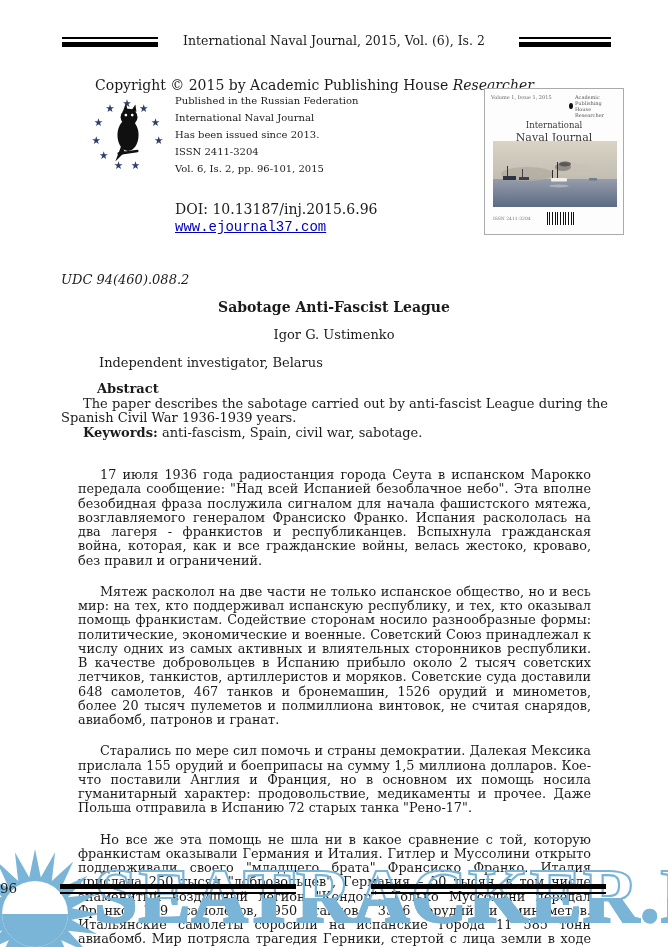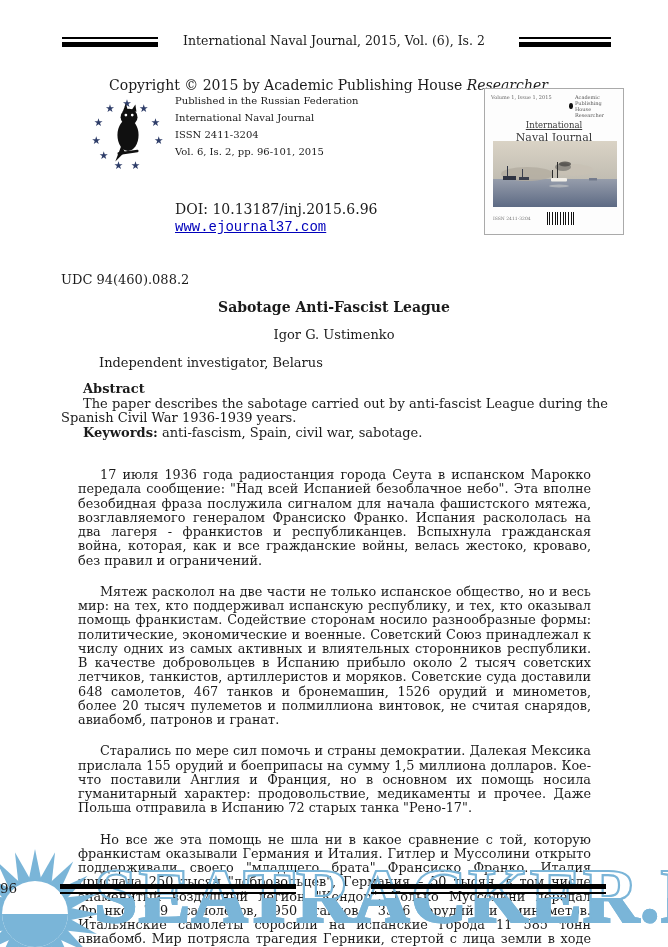--- a/index.html
+++ b/index.html
@@ -15,54 +15,54 @@
   .bar-pair .thick{height:5px;background:#000;margin-top:3px;}
   .hbar-left{left:62px;top:37px;width:96px;}
   .hbar-right{left:519px;top:37px;width:92px;}
   .bar-pair-f{position:absolute;z-index:10;}
   .bar-pair-f .thick{height:5px;background:#000;}
   .bar-pair-f .thin{height:1.5px;background:#000;margin-top:3px;}
   .fbar-left{left:60px;top:884px;width:236px;}
   .fbar-right{left:371px;top:884px;width:235px;}
   .page-num{position:absolute;top:880px;left:0;right:0;font-size:13.5px;z-index:10;}
 
-  .copyright{position:absolute;left:109px;top:77px;font-size:14px;}
+  .copyright{position:absolute;left:95px;top:77px;font-size:14px;}
   .copyright .it{font-style:italic;}
 
   
   .logo{position:absolute;left:91px;top:96px;}
 
   .pub-info{position:absolute;left:175px;top:92px;font-size:10px;line-height:17px;}
   .doi-block{position:absolute;left:175px;top:201px;font-size:14px;line-height:17px;}
   .weblink{color:#0000bb;text-decoration:underline;cursor:pointer;font-family:Liberation Mono, monospace;}
 
   
   .cover{position:absolute;left:484px;top:88px;width:140px;height:147px;
     border:1px solid #aaa;background:#fdfdfd;box-sizing:border-box;font-family:"DejaVu Serif",serif;}
   .cover-head{display:flex;justify-content:space-between;padding:5px 6px 0 6px;}
   .cover-vol{font-size:5px;color:#666;}
   .cover-pub{display:flex;align-items:center;gap:2px;}
   .cover-owl{width:4px;height:6px;background:#111;border-radius:50% 50% 40% 40%;}
   .cover-pubtext{font-size:5px;color:#555;line-height:6px;width:42px;}
-  .cover-title{text-align:center;margin-top:2px;color:#3a3a3a;text-decoration:underline;}
+  .cover-title{text-align:center;margin-top:2px;color:#3a3a3a;}
   .ct1{font-size:8.5px;}
   .ct2{font-size:11px;margin-top:1px;}
   .painting{position:absolute;left:8px;top:52px;width:124px;height:66px;}
   .cover-bottom{position:absolute;left:8px;top:123px;width:124px;display:flex;align-items:center;gap:16px;}
   .cover-issn{font-size:4.5px;color:#777;}
   .barcode{width:28px;height:13px;
     background:repeating-linear-gradient(90deg,#111 0 1px,#fff 1px 2px,#111 2px 3px,#fff 3px 5px,#111 5px 6px,#fff 6px 8px);}
 
   
-  .udc{position:absolute;left:61px;top:272px;font-size:13px;}
+  .udc{position:absolute;left:61px;top:272px;font-size:13px;font-style:italic;}
   .art-title{position:absolute;top:299px;left:0;right:0;text-align:center;font-weight:bold;font-size:14px;}
   .art-author{position:absolute;top:327px;left:0;right:0;text-align:center;font-size:13px;}
   .affiliation{position:absolute;left:61px;top:355px;font-size:13px;margin-left:38px;}
   .abstract{position:absolute;left:61px;top:382px;width:547px;font-size:13px;line-height:14.6px;}
-  .abstract .head{font-weight:bold;margin:0 0 0 22px;}
+  .abstract .head{font-weight:bold;margin:0 0 0 36px;}
   .abstract p{margin:0;text-indent:22px;text-align:justify;}
   .kw-label{font-weight:bold;}
 
   .body-text{position:absolute;left:61px;top:451px;width:547px;font-size:12.8px;line-height:14.25px;text-align:justify;}
   .body-text p{margin:17px;text-indent:22px;}
 
   
   .watermark{position:absolute;left:0;top:0;width:668px;height:947px;z-index:5;pointer-events:none;}
   .wm-sun{position:absolute;left:-30px;top:849px;}
   .wm-text{
@@ -112,20 +112,21 @@
       <polygon points="29,46 23,62 32,53"></polygon>
       <rect x="25" y="52" width="20" height="2.5" rx="1" transform="rotate(-8 35 53)"></rect>
     </g>
     <circle cx="33" cy="18" r="1.3" fill="#ffffff"></circle>
     <circle cx="39" cy="18" r="1.3" fill="#ffffff"></circle>
   </svg>
 
   <div class="pub-info">
     <div>Published in the Russian Federation</div>
     <div>International Naval Journal</div>
+    <div>Has been issued since 2013.</div>
     <div>ISSN 2411-3204</div>
     <div>Vol. 6, Is. 2, pp. 96-101, 2015</div>
   </div>
   <div class="doi-block">
     <div>DOI: 10.13187/inj.2015.6.96</div>
     <div><a class="weblink">www.ejournal37.com</a></div>
   </div>
 
   <div class="cover">
     <div class="cover-head">

